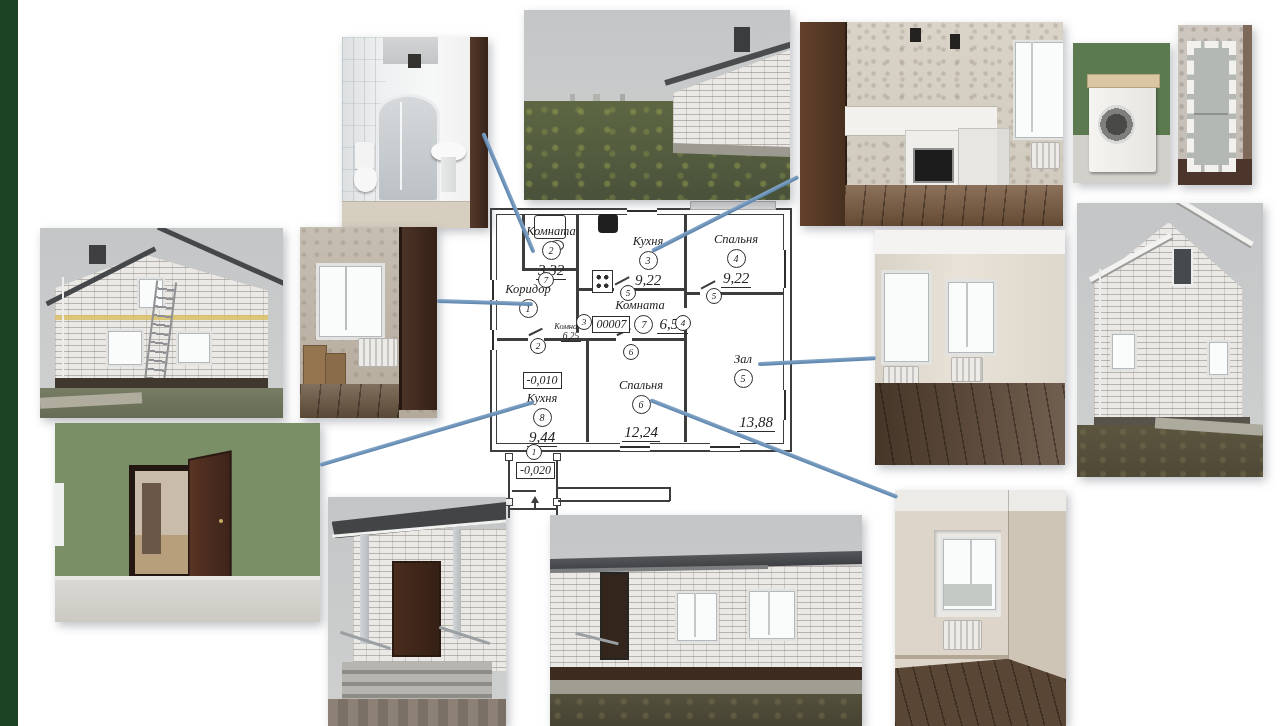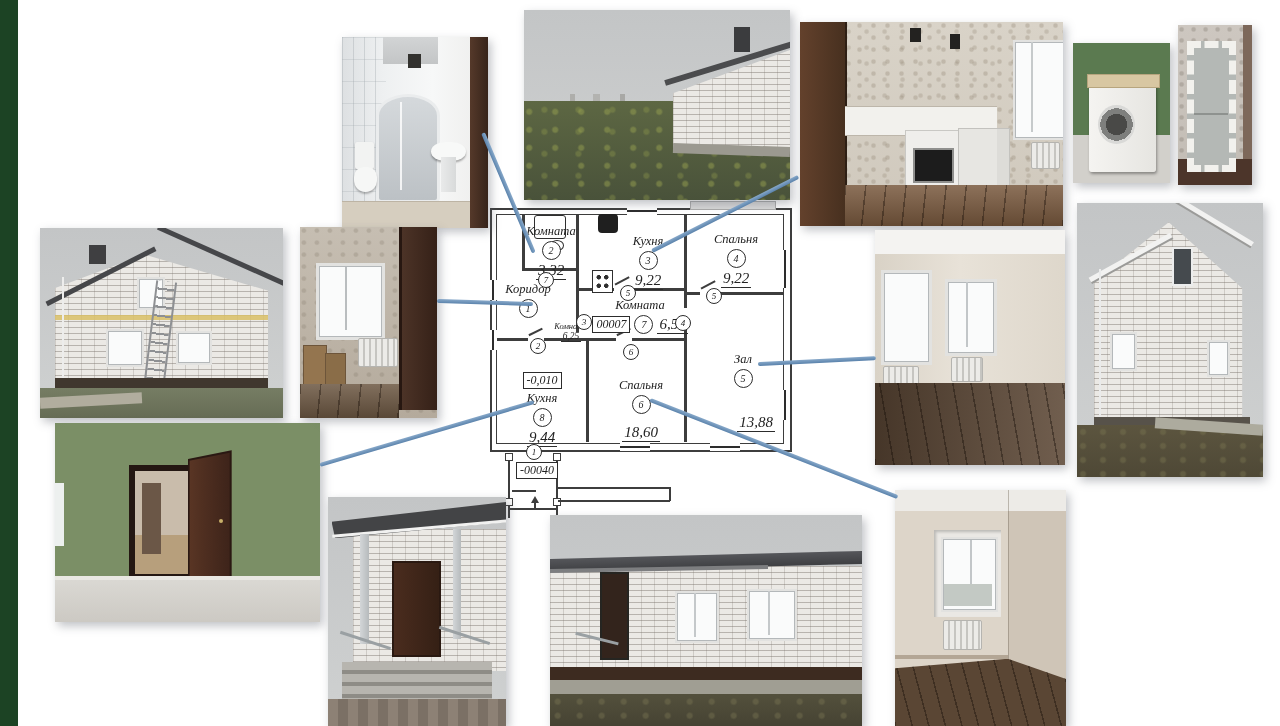--- a/index.html
+++ b/index.html
@@ -142,21 +142,21 @@
     </div>
     <div class="room" style="left:18px;top:160px;width:72px;margin-top:12px;">
       <span class="lvl">-0,010</span>
       <span>Кухня</span>
       <span class="rc">8</span>
       <span class="ra">9,44</span>
     </div>
     <div class="room" style="left:114px;top:178px;width:78px;">
       <span>Спальня</span>
       <span class="rc">6</span>
-      <span class="ra" style="margin-top:8px;">18,60</span>
+      <span class="ra" style="margin-top:8px;">12,24</span>
     </div>
     <div class="room" style="left:222px;top:152px;width:66px;">
       <span>Зал</span>
       <span class="rc">5</span>
       <span class="ra" style="margin-top:24px;margin-left:26px;">13,88</span>
     </div>
 
     <div class="dt" style="left:50px;top:72px;">7</div>
     <div class="dt" style="left:132px;top:85px;">5</div>
     <div class="dt" style="left:218px;top:88px;">5</div>
@@ -172,21 +172,21 @@
     <div class="abs" style="left:65px;top:253px;width:6px;height:6px;border:1.3px solid #3d3d3d;background:#fff;"></div>
     <div class="abs" style="left:17px;top:298px;width:6px;height:6px;border:1.3px solid #3d3d3d;background:#fff;"></div>
     <div class="abs" style="left:65px;top:298px;width:6px;height:6px;border:1.3px solid #3d3d3d;background:#fff;"></div>
     <div class="w" style="left:24px;top:290px;width:24px;height:1.5px;"></div>
     <div class="w" style="left:20px;top:308px;width:50px;height:1.5px;"></div>
     <div class="w" style="left:70px;top:287px;width:112px;height:1.5px;"></div>
     <div class="w" style="left:70px;top:300px;width:112px;height:1.5px;"></div>
     <div class="w" style="left:181px;top:287px;width:1.5px;height:14px;"></div>
     <div class="abs" style="left:43px;top:296px;width:0;height:0;border-left:4px solid transparent;border-right:4px solid transparent;border-bottom:7px solid #3d3d3d;"></div>
     <div class="w" style="left:46px;top:300px;width:1.5px;height:8px;"></div>
-    <span class="lvl abs" style="left:28px;top:262px;">-00040</span>
+    <span class="lvl abs" style="left:28px;top:262px;">-0,020</span>
   </div>
 
   <figure class="photo" style="left:342px;top:37px;width:146px;height:191px;">
     <div class="abs" style="inset:0;background:linear-gradient(90deg,#dde0e2 0%,#eef0f1 28%,#f7f8f8 62%,#f0f0ef 88%);"></div>
     <div class="abs" style="left:0;top:0;width:30%;height:100%;background:repeating-linear-gradient(90deg,rgba(155,163,168,.35) 0 1px,transparent 1px 11px),repeating-linear-gradient(180deg,rgba(155,163,168,.25) 0 1px,transparent 1px 22px);"></div>
     <div class="abs" style="left:28%;top:0;width:38%;height:14%;background:linear-gradient(180deg,#d2d4d5,#c3c5c6);"></div>
     <div class="abs" style="left:45%;top:9%;width:9%;height:7%;background:#33322f;"></div>
     <div class="abs" style="left:23%;top:30%;width:40%;height:54%;background:linear-gradient(180deg,#d5d9dc,#bcc1c5);border:3px solid #eaeced;border-radius:50% 50% 5px 5px / 20% 20% 5px 5px;"></div>
     <div class="abs" style="left:40%;top:34%;width:2px;height:46%;background:rgba(255,255,255,.8);"></div>
     <div class="abs" style="left:9%;top:55%;width:13%;height:14%;background:#f2f3f2;border-radius:2px;box-shadow:0 1px 2px rgba(0,0,0,.25);"></div>

